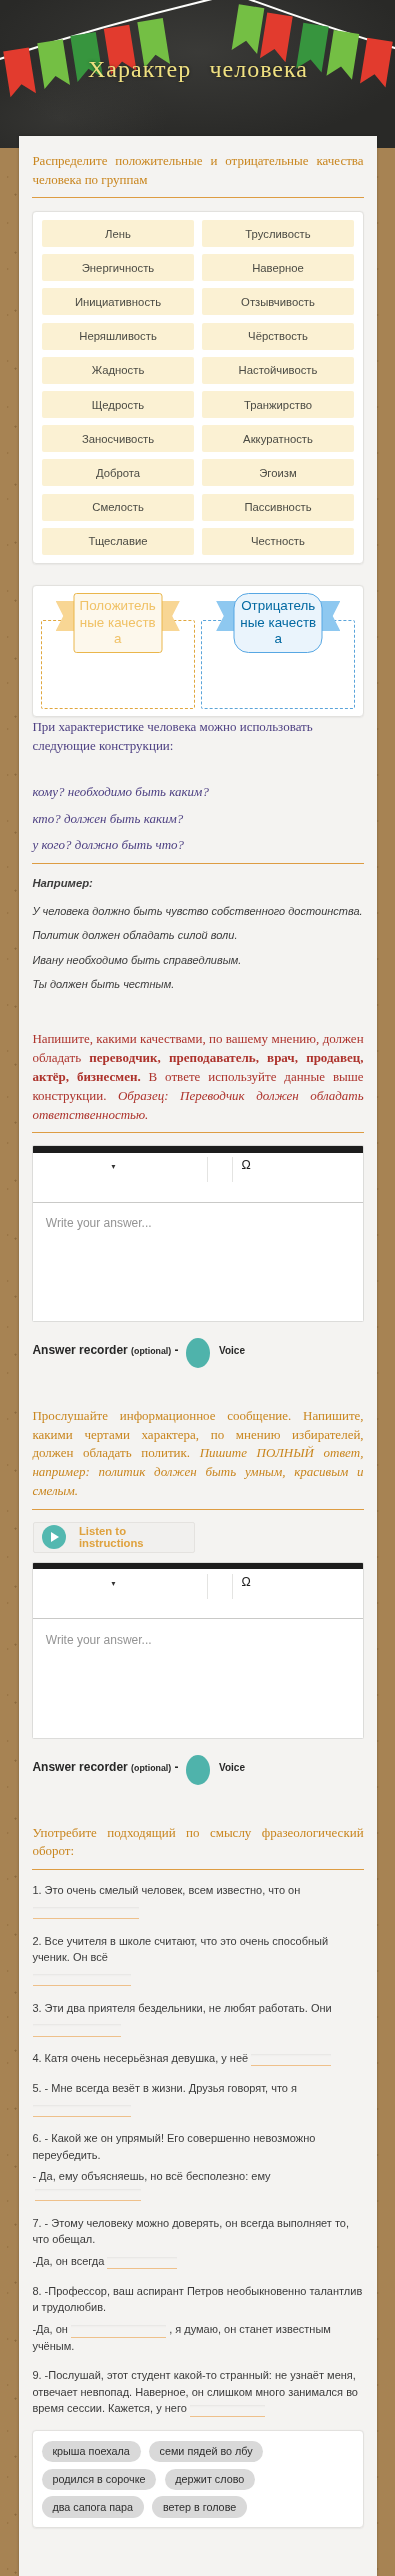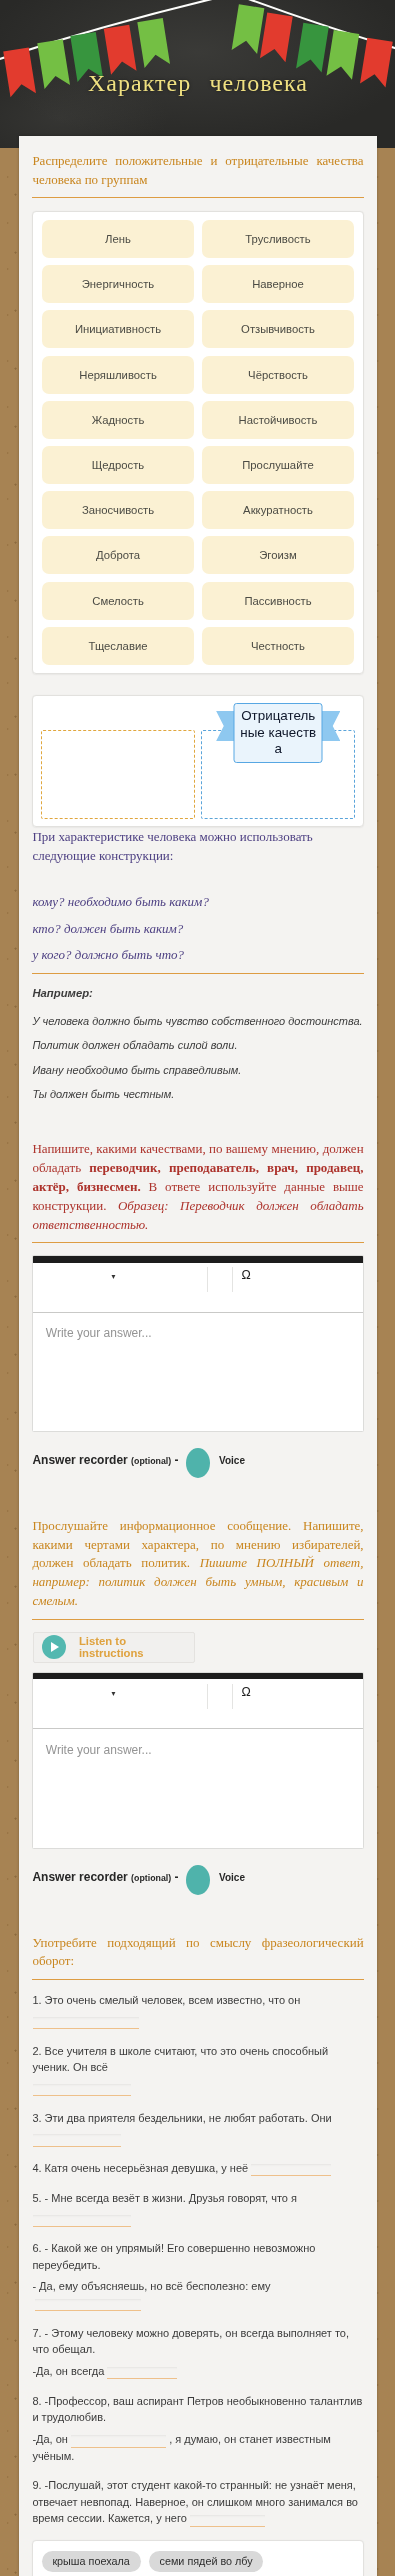--- a/index.html
+++ b/index.html
@@ -20,21 +20,21 @@
   
   .chalkboard{
     position:relative; width:396px; height:148px;
     background:
       radial-gradient(ellipse 309px 134px at 50% 35%, rgba(90,90,86,.35), transparent 70%),
       radial-gradient(ellipse 155px 77px at 15% 80%, rgba(110,110,105,.18), transparent 70%),
       #292927;
     z-index:1;
   }
   .board-title{
-    position:absolute; left:0; top:70px; width:100%; text-align:center;
+    position:absolute; left:0; top:56px; width:100%; text-align:center;
     font-family:"Liberation Serif", serif;
     font-size:24px; color:#efe081; word-spacing:11.3px; letter-spacing:1px;
     text-shadow:0 0 3.1px rgba(0,0,0,.55);
   }
   .bunting{position:absolute; top:0; left:0;}
   
   .card{
     position:relative; z-index:2;
     width:358px; margin:-12.4px auto 0; box-sizing:border-box;
     background:#f4f3f1; padding:16.5px 13.4px 27px;
@@ -49,42 +49,42 @@
   .q-title .i{font-style:italic;}
   .red .q-title, .q-title.red{color:#ad332c;}
   .divider{border:none; border-top:0.5px solid #dd9c42; margin:7.7px 0 12.4px;}
   .panel{
     background:#fff; border:0.5px solid #e2e1de; border-radius:4.1px;
     padding:8.2px; box-shadow:0 0.5px 1.5px rgba(0,0,0,.05);
   }
   
   .word-grid{display:grid; grid-template-columns:1fr 1fr; gap:7.2px;}
   .word-btn{
-    background:#fbf1d3; border-radius:7px; height:38px;
+    background:#fbf1d3; border-radius:2px; height:27px;
     display:flex; align-items:center; justify-content:center;
     font-size:11.3px; color:#4b4b44; cursor:pointer;
   }
   
   .zones{display:flex; gap:6.2px; margin-top:20.6px; padding:7.2px;}
   .zone{flex:1; position:relative;}
   .ribbon{position:absolute; top:0; left:50%; transform:translateX(-50%); z-index:2; width:120px; height:53px;}
   .wing{position:absolute; top:8.2px; height:30px; width:38px;}
   .wing.l{left:-2.1px;  clip-path:polygon(0 0,100% 0,100% 100%,0 100%,20% 50%);}
   .wing.r{right:-2.1px; clip-path:polygon(0 0,100% 0,80% 50%,100% 100%,0 100%);}
   .ribbon-box{
     position:absolute; left:50%; transform:translateX(-50%); top:0;
     width:89px; min-height:45px; box-sizing:border-box;
     border-radius:3.1px; border:1.5px solid; padding:4.1px 3.1px;
     display:flex; align-items:center; justify-content:center;
     text-align:center; font-size:13.4px; line-height:1.25; word-break:break-all;
   }
   .zone.orange .wing{background:#f8d694;}
   .zone.orange .ribbon-box{border-color:#eab64b; background:#fdf8ec; color:#f0c267;}
   .zone.blue .wing{background:#8ec8f0;}
-  .zone.blue .ribbon-box{border-color:#57a7e3; background:#eaf4fc; color:#0f172a;}
+  .zone.blue .ribbon-box{border-color:#57a7e3; background:#eaf4fc; color:#0369a1;border-radius:15px;}
   .dashed{margin-top:27px; height:87px; border-radius:2.1px; background:#fff;}
   .zone.orange .dashed{border:1px dashed #e0a63e;}
   .zone.blue   .dashed{border:1px dashed #5aa4da;}
   
   .construct{font-family:"Liberation Serif", serif; font-size:13px; color:#4e4183; line-height:1.5;}
   .construct p{margin:0 0 3.1px;}
   .construct .c-line{font-style:italic; margin:0 0 7.2px;}
   .construct .gap{height:23px;}
   
   .example{margin-top:13.4px; font-size:10.8px; color:#2e2e2e;}
@@ -190,41 +190,46 @@
             <div class="word-btn">Неряшливость</div>
 
             <div class="word-btn">Чёрствость</div>
 
             <div class="word-btn">Жадность</div>
 
             <div class="word-btn">Настойчивость</div>
 
             <div class="word-btn">Щедрость</div>
 
-            <div class="word-btn">Прослушайте</div>
+            <div class="word-btn">Транжирство</div>
 
             <div class="word-btn">Заносчивость</div>
 
             <div class="word-btn">Аккуратность</div>
 
             <div class="word-btn">Доброта</div>
 
             <div class="word-btn">Эгоизм</div>
 
             <div class="word-btn">Смелость</div>
 
             <div class="word-btn">Пассивность</div>
 
             <div class="word-btn">Тщеславие</div>
 
             <div class="word-btn">Честность</div>
           </div>
       </div>
       <div class="panel zones">
         <div class="zone orange">
+          <div class="ribbon">
+            <div class="wing l"></div>
+            <div class="wing r"></div>
+            <div class="ribbon-box">Положительные качества</div>
+          </div>
           <div class="dashed"></div>
         </div>
         <div class="zone blue">
           <div class="ribbon">
             <div class="wing l"></div>
             <div class="wing r"></div>
             <div class="ribbon-box">Отрицательные качества</div>
           </div>
           <div class="dashed"></div>
         </div>

